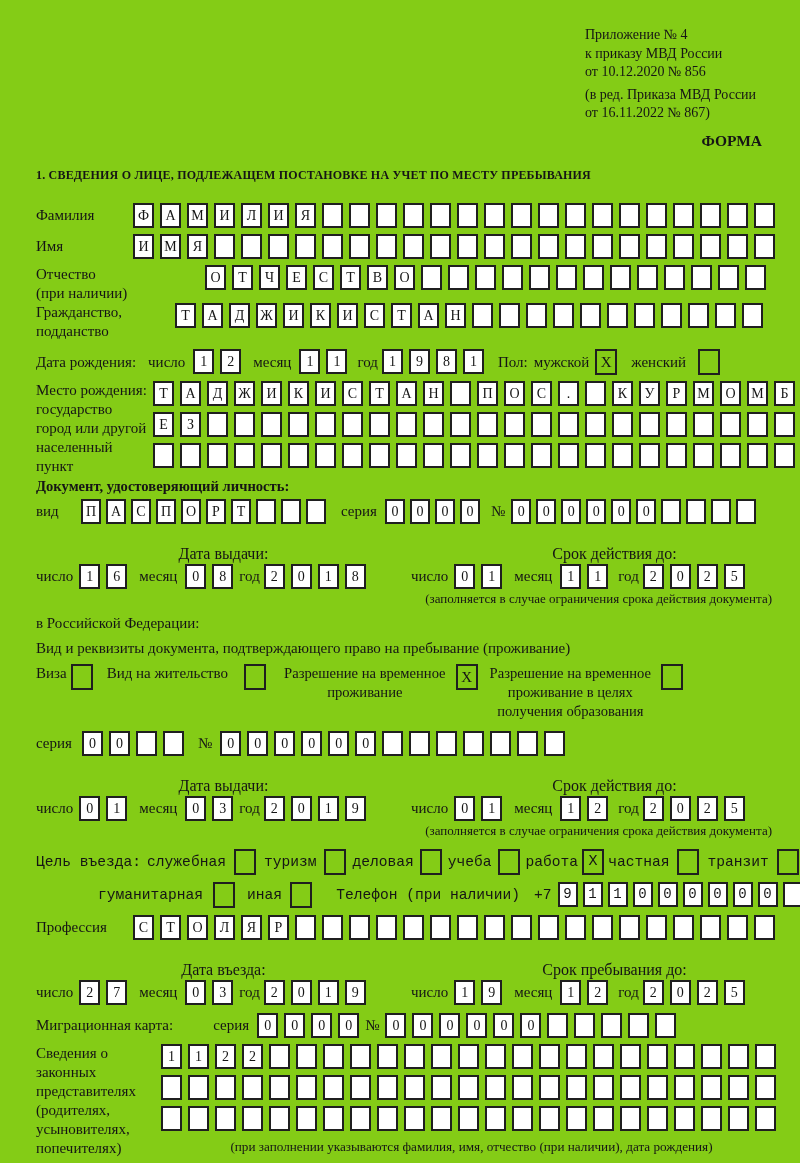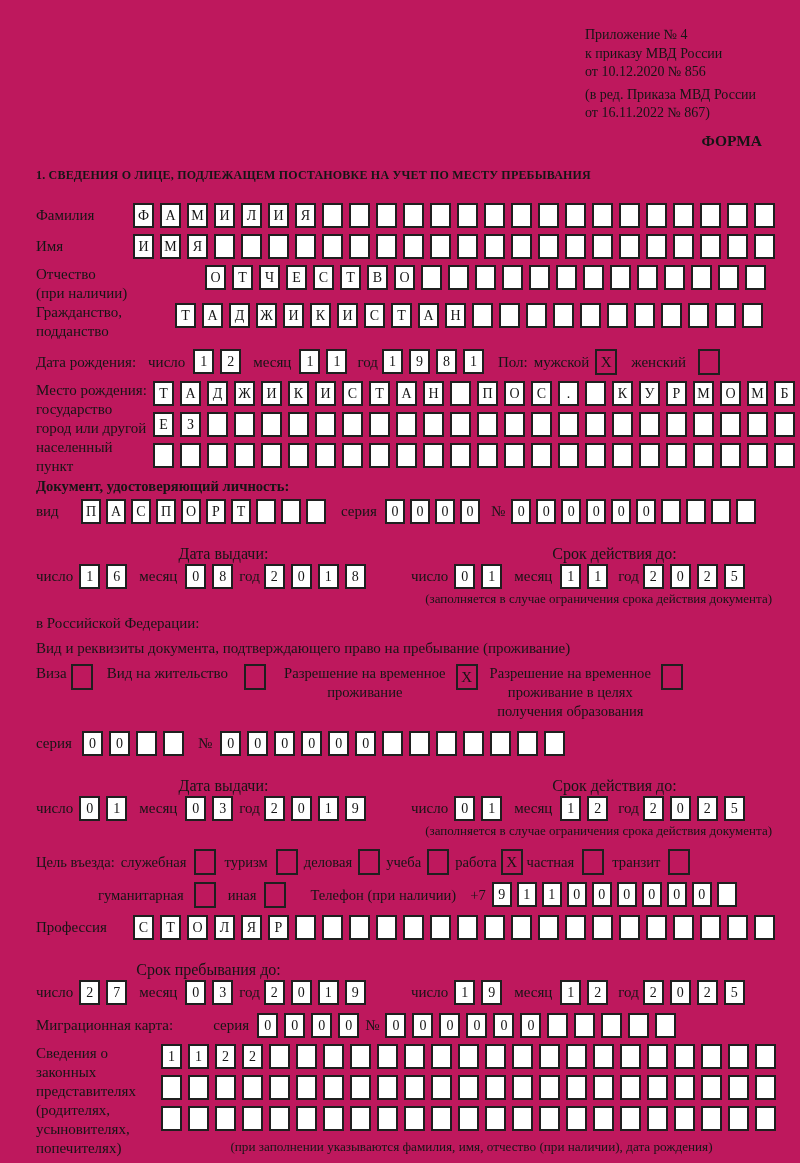--- a/index.html
+++ b/index.html
@@ -1,18 +1,18 @@
 <!DOCTYPE html>
 <html lang="ru"><head>
 <meta charset="utf-8">
 <style>
   html,body{margin:0;padding:0;background:#ffffff;}
   .page{
     width:800px;height:1163px;box-sizing:border-box;overflow:hidden;
-    padding:26px 10px 0 36px;background:#be185d;color:#151515;
+    padding:26px 10px 0 36px;background:#84cc16;color:#151515;
     font-family:"Liberation Serif","DejaVu Serif",serif;
     position:relative;
   }
   
   .hdr{margin-left:549px;font-size:14px;line-height:18.5px;}
   .hdr .gap{margin-top:4px;}
   .forma{text-align:right;padding-right:28px;font-weight:bold;font-size:15.5px;margin-top:9px;}
   
   .title{text-align:center;font-weight:bold;font-size:16px;line-height:24px;margin-top:14px;}
   .uline{display:inline-block;width:56px;border-bottom:2.5px solid #3c3c3c;margin-left:8px;}
@@ -47,21 +47,21 @@
   
   .dh{display:flex;margin-top:21px;font-size:16px;gap:31px;}
   .dh-l{width:375px;text-align:center;}
   .dh-r{width:345px;text-align:center;}
   .dg{display:flex;align-items:center;}
   .dg-l{width:375px;}
   .note-r{text-align:right;font-size:13px;margin-top:2px;padding-right:18px;}
   .note-c{font-size:13.2px;margin-top:8px;text-align:center;}
   .para{font-size:15px;margin-top:8px;}
   .opt{text-align:center;font-size:14.6px;line-height:18px;flex-shrink:0;}
-  .purpose-row{font-size:14.6px;}
+  .purpose-row{font-size:14.6px;font-family:Liberation Mono, monospace;}
   .purpose-row .lbl{font-size:14.6px;}
   .mlines div{line-height:19px;}
 </style>
 </head>
 <body>
 
 <div class="page">
 
   <div class="hdr">
     <div>Приложение № 4</div>
@@ -551,20 +551,21 @@
         <span class="cell"></span>
         <span class="cell"></span>
         <span class="cell"></span>
         <span class="cell"></span>
         <span class="cell"></span>
         <span class="cell"></span>
       </span>
   </div>
 
   <div class="dh">
+    <div class="dh-l">Дата въезда:</div>
     <div class="dh-r">Срок пребывания до:</div>
   </div>
   <div class="row mt1">
     <div class="dg dg-l">
       <span class="lbl">число</span>
       <span class="cells ml6">
           <span class="cell">2</span>
           <span class="cell">7</span>
         </span>
       <span class="lbl ml6">месяц</span>

